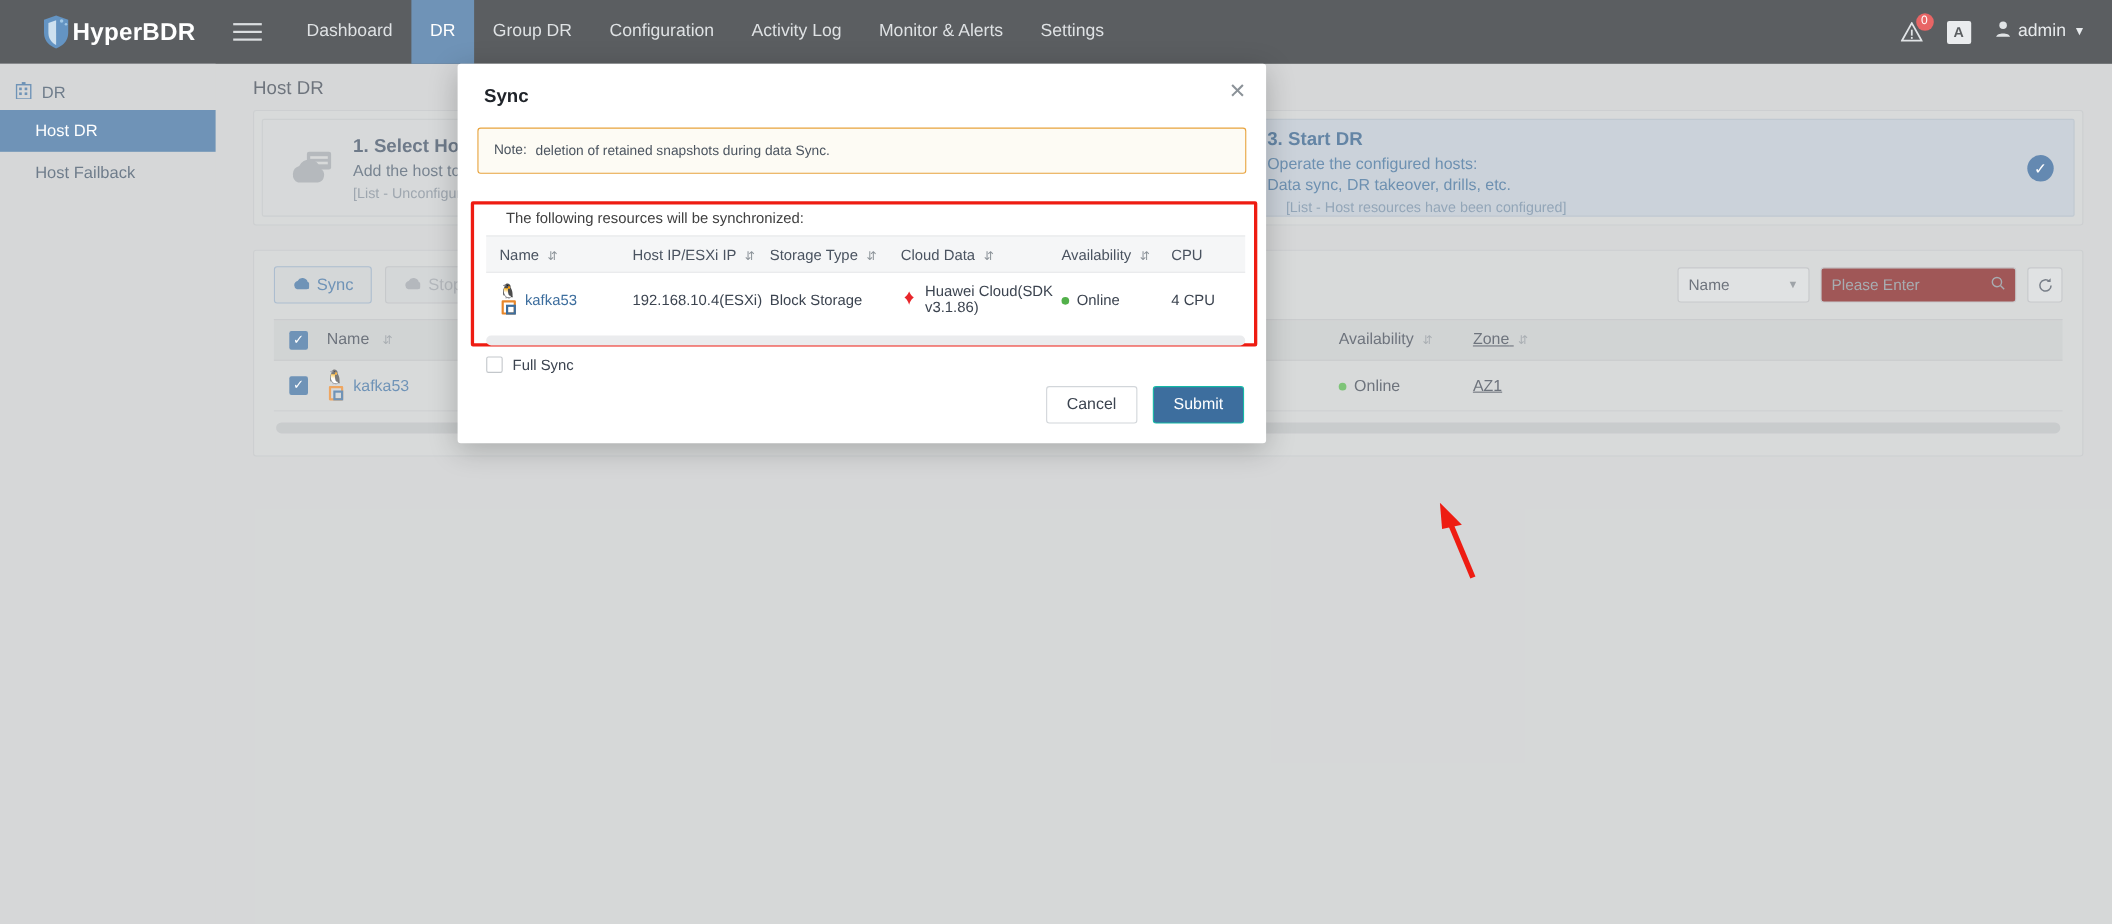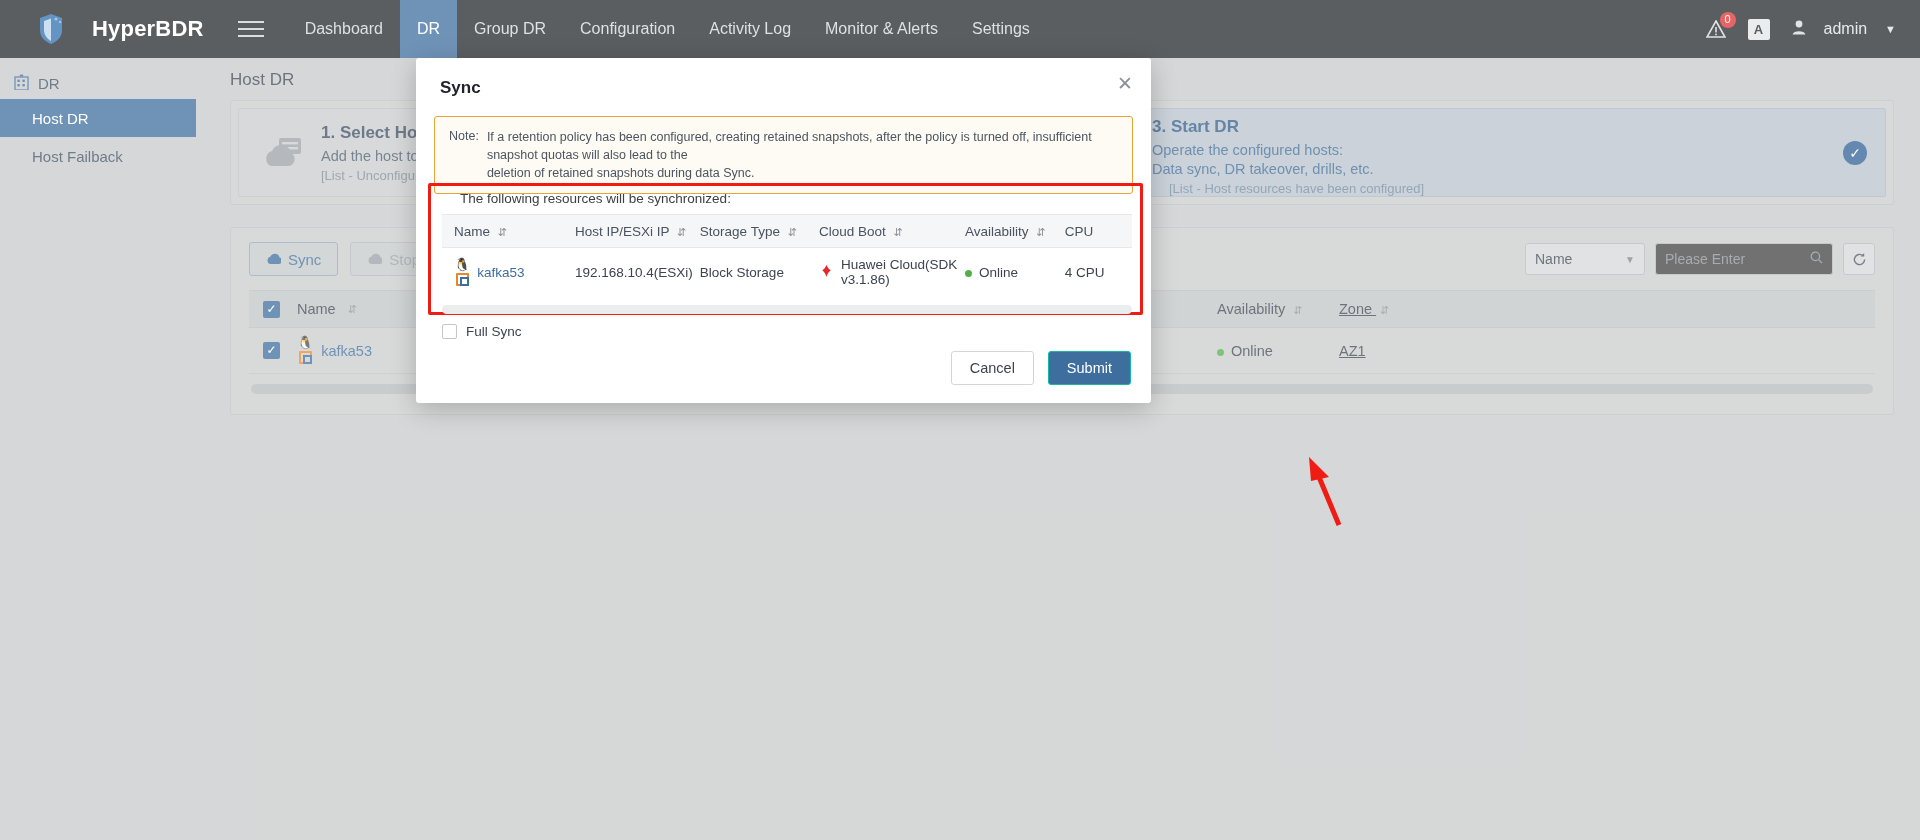--- a/index.html
+++ b/index.html
@@ -10,21 +10,21 @@
     overflow: hidden;
   }
   .app { position: relative; width: 1920px; height: 840px; }
 
   
   .topbar {
     position: absolute; top: 0; left: 0; width: 1920px; height: 58px;
     background: #23272b; display: flex; align-items: center;
     color: #dfe3e6; font-size: 17px;
   }
-  .brand { display: flex; align-items: center; gap: 26px; padding: 0 26px 0 36px; }
+  .brand { display: flex; align-items: center; gap: 0; padding: 0 26px 0 36px; }
   .brand-logo { width: 30px; height: 32px; position: relative; }
   .brand-name { font-size: 22px; font-weight: bold; color: #ffffff; letter-spacing: .2px; }
   .hamburger { width: 26px; margin-left: 8px; margin-right: 24px; cursor: pointer; }
   .hamburger span { display: block; height: 2px; background: #cfd3d6; margin: 5px 0; }
   .nav { display: flex; align-items: center; height: 58px; }
   .nav-item {
     height: 58px; display: flex; align-items: center; padding: 0 17px;
     color: #d4d8db; font-size: 16px; cursor: pointer; white-space: nowrap;
   }
   .nav-item.active { background: #3d6e9e; color: #fff; }
@@ -34,21 +34,21 @@
     position: absolute; top: -8px; right: -10px;
     background: #e03030; color: #fff; border-radius: 9px;
     font-size: 11px; line-height: 15px; min-width: 16px; height: 16px;
     text-align: center; padding: 0 3px;
   }
   .lang-icon {
     width: 22px; height: 21px; background: #e3e6e8; color: #23272b;
     border-radius: 2px; font-size: 13px; line-height: 21px; text-align: center;
     font-weight: bold;
   }
-  .user { display: flex; align-items: center; gap: 18px; font-size: 16px; cursor: pointer; }
+  .user { display: flex; align-items: center; gap: 7px; font-size: 16px; cursor: pointer; }
 
   
   .sidebar {
     position: absolute; top: 58px; left: 0; width: 196px; height: 782px;
     background: #c8cacb; padding-top: 10px;
   }
   .side-group {
     display: flex; align-items: center; gap: 9px;
     padding: 6px 0 6px 14px; color: #3d4f63; font-size: 15px;
   }
@@ -97,21 +97,21 @@
     align-items: center; gap: 7px; cursor: pointer;
   }
   .tbtn.disabled { border-color: #b3b6b9; color: #9aa0a6; cursor: default; }
   .filters { margin-left: auto; display: flex; gap: 10px; align-items: center; }
   .sel {
     width: 120px; height: 32px; background: #d6d8d9; border: 1px solid #b4b7ba;
     border-radius: 3px; font-size: 14px; color: #3c4450; display: flex;
     align-items: center; justify-content: space-between; padding: 0 9px; cursor: pointer;
   }
   .inp {
-    width: 178px; height: 32px; background: #404040; border: 1px solid #b4b7ba;
+    width: 178px; height: 32px; background: #7f1d1d; border: 1px solid #b4b7ba;
     border-radius: 3px; font-size: 14px; color: #8a9096; display: flex;
     align-items: center; justify-content: space-between; padding: 0 9px;
   }
   .refresh {
     width: 32px; height: 32px; background: #d6d8d9; border: 1px solid #b4b7ba;
     border-radius: 3px; color: #4a5360; font-size: 16px; display: flex;
     align-items: center; justify-content: center; cursor: pointer;
   }
   .bg-table { margin-top: 14px; }
   .bg-thead {
@@ -438,21 +438,20 @@
 
   <div class="modal">
     <div class="modal-head">
       <div class="modal-title">Sync</div>
       <div class="modal-close">✕</div>
     </div>
 
     <div class="note">
       <div class="note-label">Note:</div>
       <div class="note-lines">
-        <p>If a retention policy has been configured, creating retained snapshots, after the policy is turned off, insufficient snapshot quotas will also lead to the</p>
         <p>deletion of retained snapshots during data Sync.</p>
       </div>
     </div>
 
     <div class="redbox"></div>
 
     <div class="syncres">The following resources will be synchronized:</div>
 
     <div class="m-table">
       <div class="m-thead">
@@ -462,21 +461,21 @@
         </div>
         <div class="mc2">
           <span>Host IP/ESXi IP</span>
           <span class="sortic">⇵</span>
         </div>
         <div class="mc3">
           <span>Storage Type</span>
           <span class="sortic">⇵</span>
         </div>
         <div class="mc4">
-          <span>Cloud Boot</span>
+          <span>Cloud Data</span>
           <span class="sortic">⇵</span>
         </div>
         <div class="mc5">
           <span>Availability</span>
           <span class="sortic">⇵</span>
         </div>
         <div class="mc6">
           <span>CPU</span>
         </div>
       </div>

